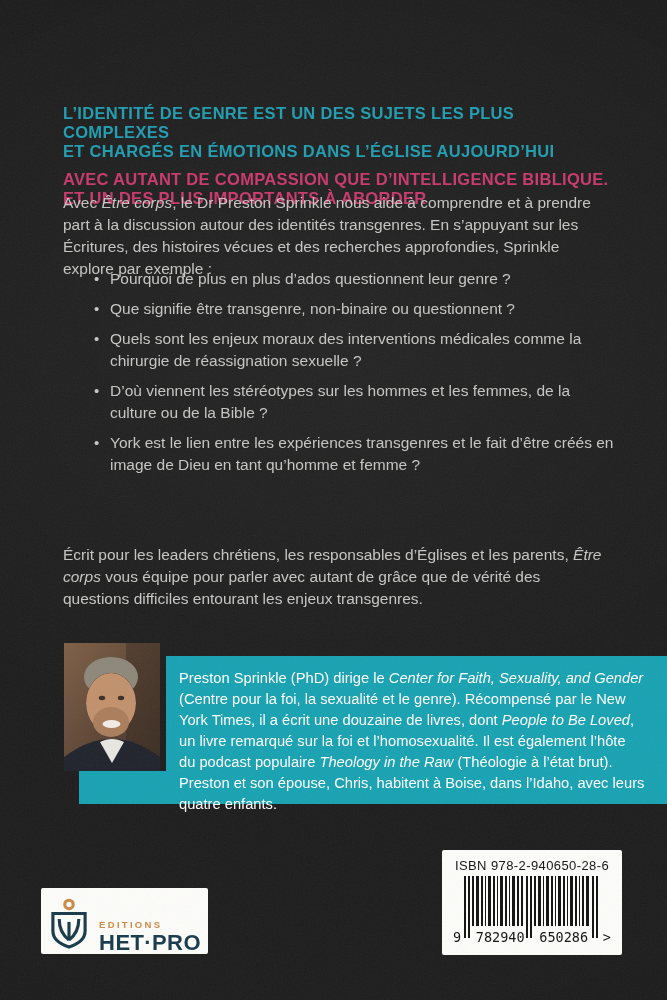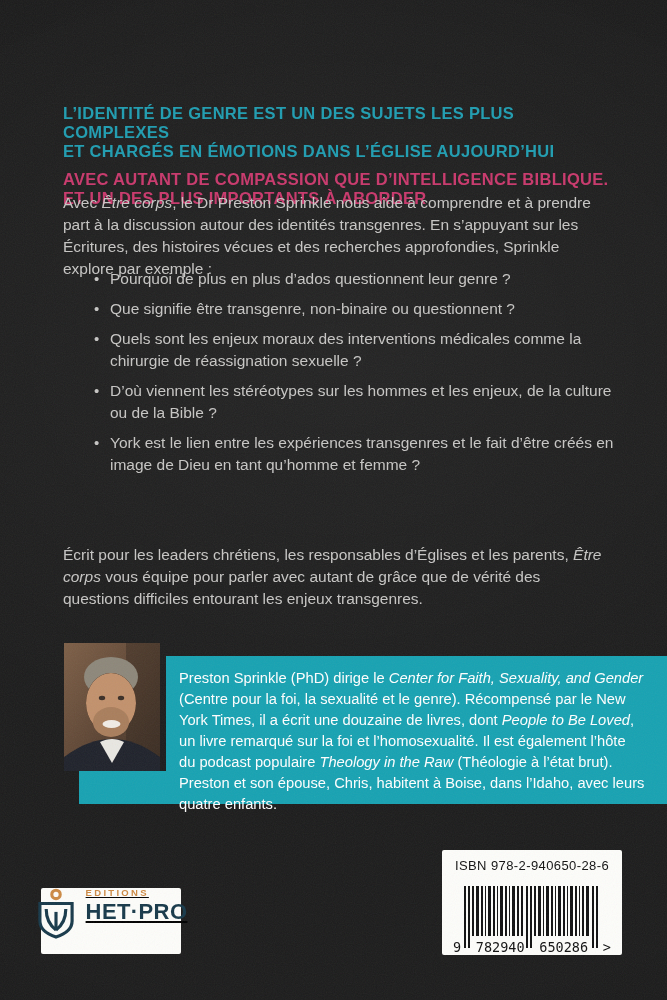--- a/index.html
+++ b/index.html
@@ -42,36 +42,36 @@
   .bio-box{position:absolute;left:166px;top:656px;width:501px;height:148px;background:#17a2b2;}
   .bio-strip{position:absolute;left:79px;top:771px;width:90px;height:33px;background:#17a2b2;}
   .bio-text{
     position:absolute;left:13px;top:12px;width:466px;
     color:#ffffff;font-size:14.7px;line-height:21px;font-weight:400;
   }
   .author-photo{position:absolute;left:64px;top:643px;width:96px;height:128px;overflow:hidden;}
 
   
   .logo-box{
-    position:absolute;left:41px;top:888px;width:140px;height:66px;
+    position:absolute;left:41px;top:888px;width:167px;height:66px;
     background:#fdfdfa;border-radius:2px;
-    display:flex;align-items:flex-start;justify-content:center;gap:9px;text-decoration:underline;
+    display:flex;align-items:flex-end;justify-content:center;gap:9px;
   }
   .logo-texts{display:flex;flex-direction:column;line-height:1;}
   .logo-editions{color:#cd8a44;font-size:9.5px;font-weight:700;letter-spacing:2.3px;margin-bottom:3px;}
   .logo-name{color:#17394a;font-size:22px;font-weight:700;letter-spacing:.4px;}
 
   
   .barcode-box{
     position:absolute;left:442px;top:850px;width:180px;height:105px;
     background:#fdfdfa;border-radius:2px;padding:8px 10px 6px 10px;box-sizing:border-box;
   }
   .isbn-label{
     text-align:center;color:#111;font-size:13px;letter-spacing:.4px;
-    font-family:"Liberation Sans",sans-serif;margin-bottom:13px;white-space:nowrap;
+    font-family:"Liberation Sans",sans-serif;margin-bottom:3px;white-space:nowrap;
   }
   .bars-wrap{position:relative;width:160px;height:68px;margin:0 auto;}
   .bars{position:absolute;left:0;top:0;}
   .digits-row{
     position:absolute;left:0;right:0;bottom:0;display:flex;justify-content:space-between;
     font-family:"DejaVu Sans Mono","Liberation Mono",monospace;
     font-size:13.5px;color:#111;line-height:1;
   }
   .digits-row span{background:#fdfdfa;padding:0 1px;}
 </style>
@@ -88,21 +88,21 @@
       <div class="hl-line hl-pink">ET UN DES PLUS IMPORTANTS À ABORDER</div>
     </div>
   </div>
 
   <p class="para intro"><span>Avec </span><span class="ital">Être corps</span><span>, le Dr Preston Sprinkle nous aide à comprendre et à prendre part à la discussion autour des identités transgenres. En s’appuyant sur les Écritures, des histoires vécues et des recherches approfondies, Sprinkle explore par exemple :</span></p>
 
   <ul class="bullets">
     <li>Pourquoi de plus en plus d’ados questionnent leur genre ?</li>
     <li>Que signifie être transgenre, non-binaire ou questionnent ?</li>
     <li>Quels sont les enjeux moraux des interventions médicales comme la chirurgie de réassignation sexuelle ?</li>
-    <li>D’où viennent les stéréotypes sur les hommes et les enjeux, de la culture ou de la Bible ?</li>
+    <li>D’où viennent les stéréotypes sur les hommes et les femmes, de la culture ou de la Bible ?</li>
     <li>York est le lien entre les expériences transgenres et le fait d’être créés en image de Dieu en tant qu’homme et femme ?</li>
   </ul>
 
   <p class="para closing"><span>Écrit pour les leaders chrétiens, les responsables d’Églises et les parents, </span><span class="ital">Être corps</span><span> vous équipe pour parler avec autant de grâce que de vérité des questions difficiles entourant les enjeux transgenres.</span></p>
 
   <div class="bio-strip"></div>
   <div class="bio-box">
     <p class="bio-text" style="margin:0"><span>Preston Sprinkle (PhD) dirige le </span><span class="ital">Center for Faith, Sexuality, and Gender</span><span> (Centre pour la foi, la sexualité et le genre). Récompensé par le New York Times, il a écrit une douzaine de livres, dont </span><span class="ital">People to Be Loved</span><span>, un livre remarqué sur la foi et l’homosexualité. Il est également l’hôte du podcast populaire </span><span class="ital">Theology in the Raw</span><span> (Théologie à l’état brut). Preston et son épouse, Chris, habitent à Boise, dans l’Idaho, avec leurs quatre enfants.</span></p>
   </div>
 

